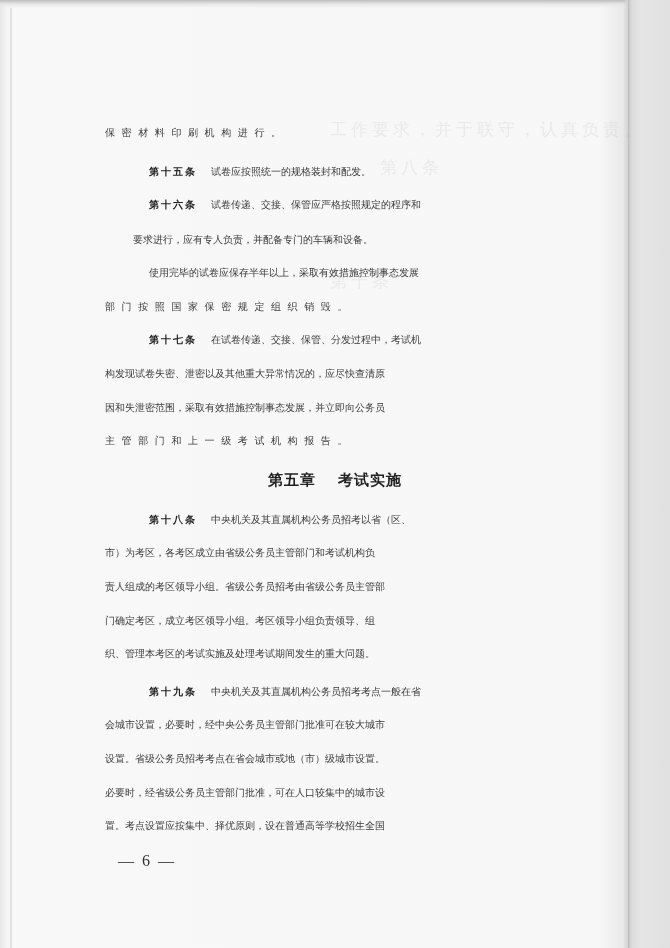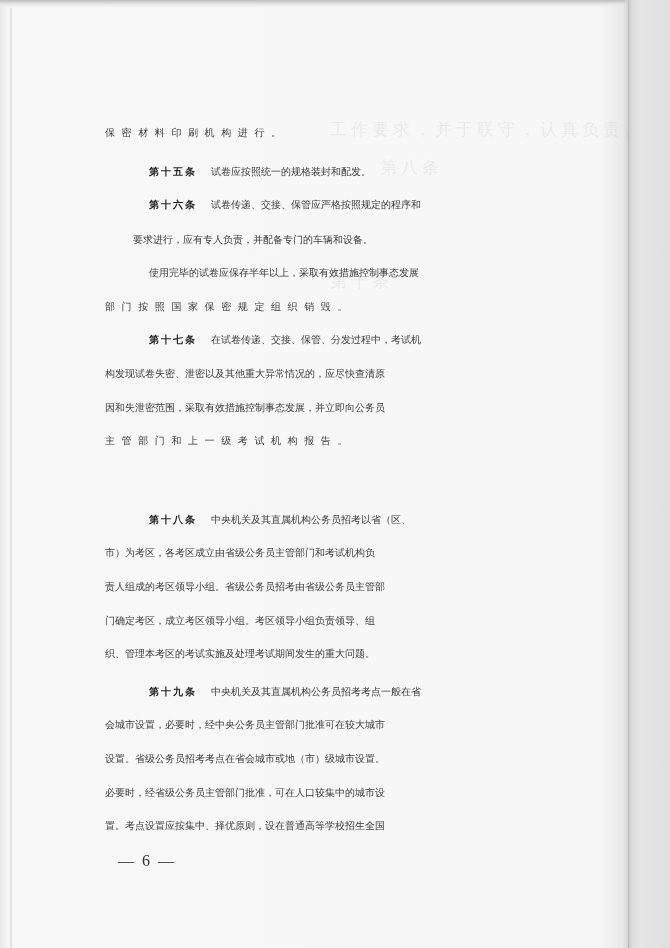--- a/index.html
+++ b/index.html
@@ -124,15 +124,18 @@
       <div class="line" style="top: 575px; letter-spacing: 0px;"><span>责人组成的考区领导小组。省级公务员招考由省级公务员主管部</span></div>
       <div class="line" style="top: 609px; letter-spacing: 0px;"><span>门确定考区，成立考区领导小组。考区领导小组负责领导、组</span></div>
       <div class="line" style="top: 642px; letter-spacing: 0px;"><span>织、管理本考区的考试实施及处理考试期间发生的重大问题。</span></div>
       <div class="line indent" style="top: 680px; letter-spacing: 0px;"><span class="article-label" style="letter-spacing: 2px;">第十九条</span><span>中央机关及其直属机构公务员招考考点一般在省</span></div>
       <div class="line" style="top: 713px; letter-spacing: 0px;"><span>会城市设置，必要时，经中央公务员主管部门批准可在较大城市</span></div>
       <div class="line" style="top: 747px; letter-spacing: 0px;"><span>设置。省级公务员招考考点在省会城市或地（市）级城市设置。</span></div>
       <div class="line" style="top: 781px; letter-spacing: 0px;"><span>必要时，经省级公务员主管部门批准，可在人口较集中的城市设</span></div>
       <div class="line" style="top: 814px; letter-spacing: 0px;"><span>置。考点设置应按集中、择优原则，设在普通高等学校招生全国</span></div>
     </div>
 
+  <div class="chapter">
+    <span>第五章</span><span class="gap"></span><span>考试实施</span>
+  </div>
 
   <div class="page-number">— 6 —</div>
 </div>
 
 </body></html>

